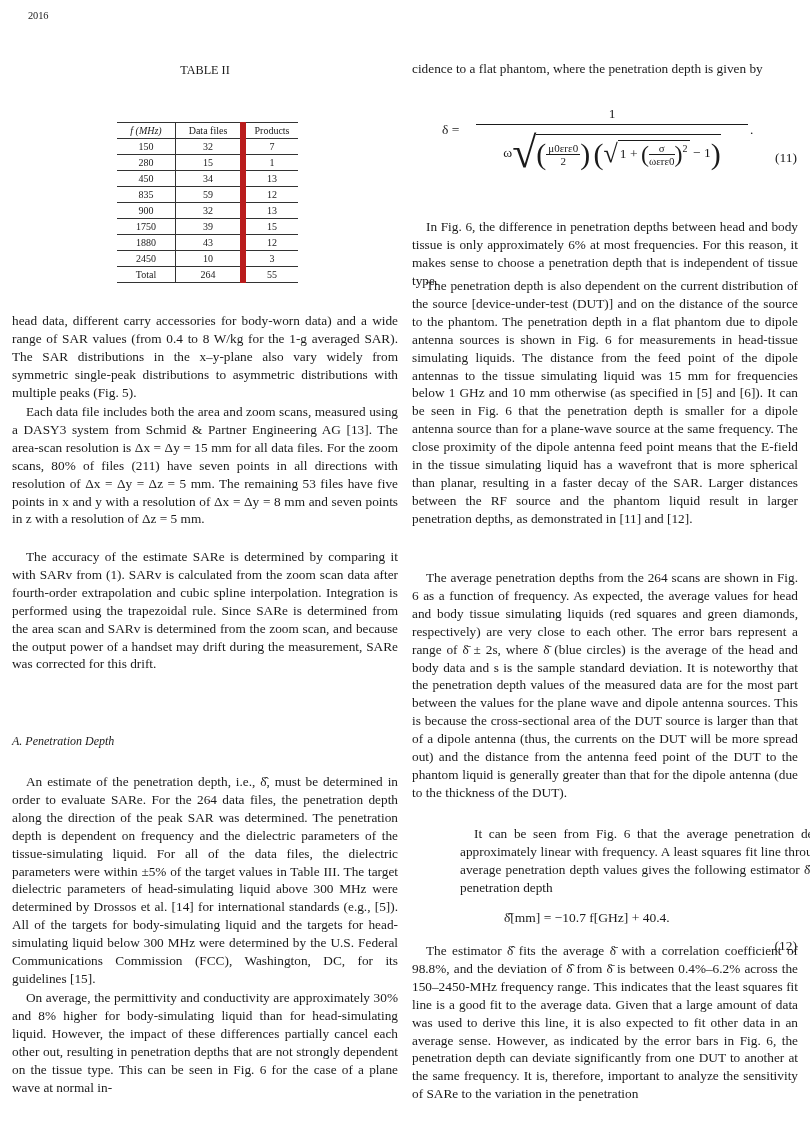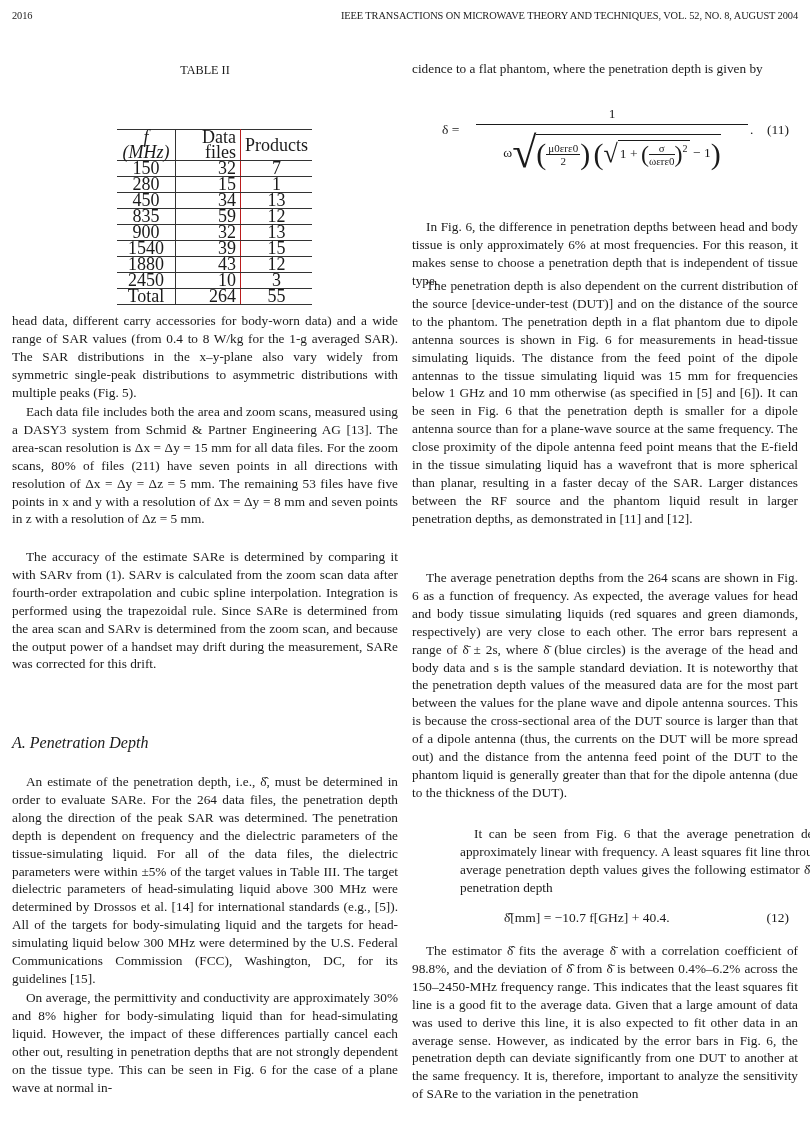--- a/index.html
+++ b/index.html
@@ -4,71 +4,70 @@
 <style>
   html, body { margin: 0; padding: 0; background: #ffffff; }
   body {
     width: 810px; height: 1136px; position: relative; overflow: hidden;
     font-family: "Liberation Serif", "DejaVu Serif", serif; color: #1a1a1a;
   }
   .running-head {
     position: absolute; top: 10px; left: 12px; right: 12px; height: 14px;
     font-size: 10.4px; letter-spacing: -0.1px;
   }
-  .running-head .pg { position: absolute; left: 0; top: 0; }
+  .running-head .pg { position: absolute; left: 16px; top: 0; }
   .running-head .jn { position: absolute; right: 0; top: 0; }
 
   p.para {
     margin: 0; font-size: 13.3px; line-height: 17.9px; text-align: justify;
     text-indent: 14px; hyphens: manual;
   }
   p.noindent { text-indent: 0; }
   i, .it { font-style: italic; }
 
   
   .table-caption {
     position: absolute; top: 63px; left: 12px; width: 386px; text-align: center;
     font-size: 11.6px; line-height: 14px;
   }
   .table-caption .tnum { font-size: 12.2px; display: block; margin-bottom: 1px; }
   .table-caption .ttitle { font-variant: small-caps; font-size: 12.4px; }
   table.datatab {
-    position: absolute; top: 129px; left: 117px; border-collapse: collapse;
-    font-size: 18px;
+    position: absolute; top: 122px; left: 117px; border-collapse: collapse;
+    font-size: 10px;
   }
   table.datatab th, table.datatab td {
     padding: 0 4px; height: 15px; line-height: 15px; text-align: center; font-weight: normal;
     border-bottom: 1px solid #333;
   }
   table.datatab th { border-top: 1px solid #333; }
   table.datatab td:first-child, table.datatab th:first-child { border-right: 1px solid #333; width: 50px; }
-  table.datatab td:nth-child(2), table.datatab th:nth-child(2) { border-right: 1px solid #b91c1c; width: 56px; text-align: right; }
+  table.datatab td:nth-child(2), table.datatab th:nth-child(2) { border-right: 6px solid #b91c1c; width: 56px; }
   table.datatab td:nth-child(3), table.datatab th:nth-child(3) { width: 44px; }
 
   .section-head {
-    position: absolute; left: 12px; top: 734px; font-size: 16px; font-style: italic;
+    position: absolute; left: 12px; top: 734px; font-size: 12px; font-style: italic;
   }
 
   .equation {
     position: absolute; left: 412px; width: 386px; font-size: 13.5px;
   }
-  .eqnum { position: absolute; right: 9px; }
+  .eqnum { position: absolute; right: 1px; margin-top: 28px; }
   .frac { display: inline-block; vertical-align: middle; text-align: center; }
   .frac .num { display: block; border-bottom: 1px solid #1a1a1a; padding: 0 2px; }
   .frac .den { display: block; }
   .sqrt { display: inline-block; border-top: 1px solid #1a1a1a; padding: 0 2px; position: relative; }
   .big-paren { font-size: 30px; vertical-align: middle; font-weight: 100; }
   .sm { font-size: 10px; }
 </style>
 </head>
 <body>
 
 <div class="running-head">
   <span class="pg">2016</span>
-  <span class="jn">IEEE TRANSACTIONS ON MICROWAVE THEORY AND TECHNIQUES, VOL. 52, NO. 8, AUGUST 2004</span>
 </div>
 
 <div class="table-caption">
   <span class="tnum">TABLE II</span>
 </div>
 
 <table class="datatab">
   <thead>
     <tr>
       <th><i>f (MHz)</i></th>
@@ -96,21 +95,21 @@
         <td>835</td>
         <td>59</td>
         <td>12</td>
       </tr>
       <tr>
         <td>900</td>
         <td>32</td>
         <td>13</td>
       </tr>
       <tr>
-        <td>1540</td>
+        <td>1750</td>
         <td>39</td>
         <td>15</td>
       </tr>
       <tr>
         <td>1880</td>
         <td>43</td>
         <td>12</td>
       </tr>
       <tr>
         <td>2450</td>

